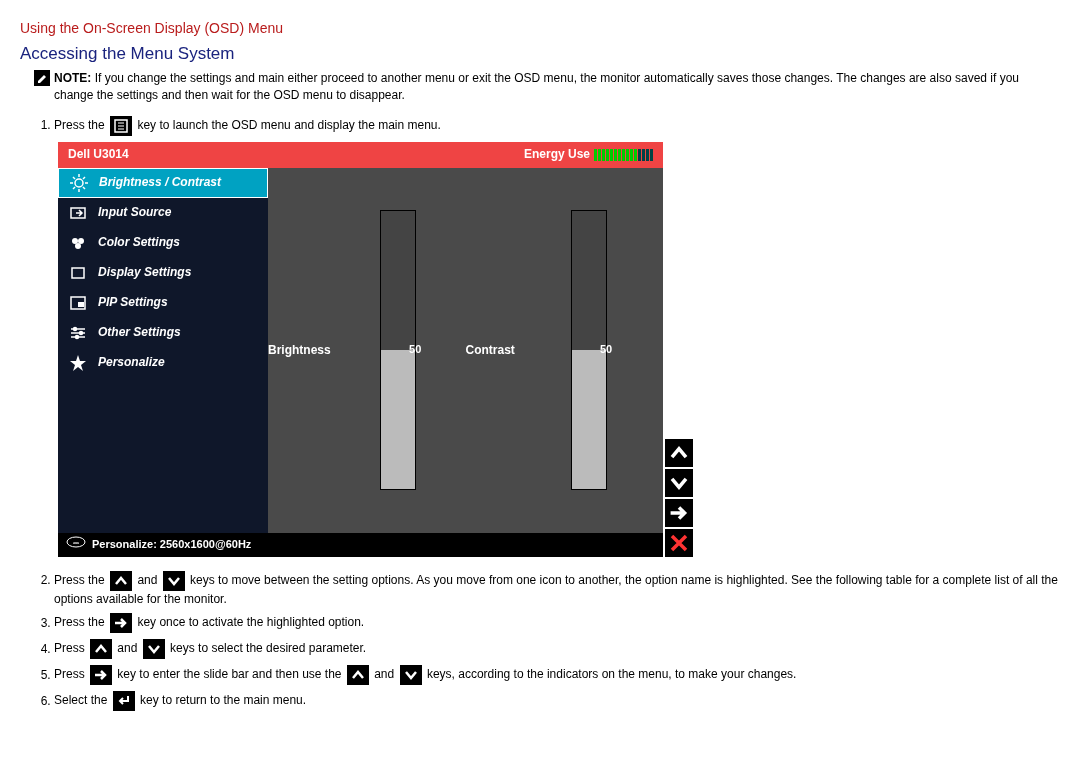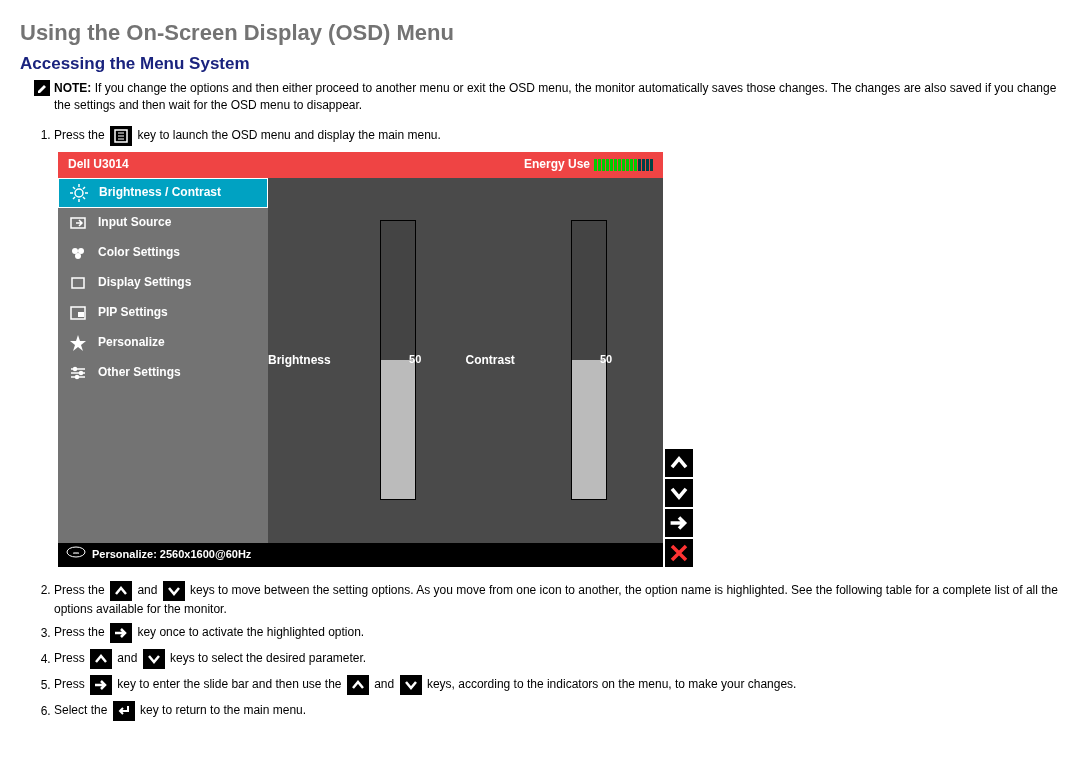--- a/index.html
+++ b/index.html
@@ -5,29 +5,29 @@
   * { box-sizing: border-box; margin: 0; padding: 0; }
   body {
     font-family: Verdana, Geneva, sans-serif;
     font-size: 12px;
     color: #000;
     background: #fff;
     padding: 20px;
     width: 1080px;
   }
   h1 {
-    color: #737373;
-    font-size: 22px;
-    font-weight: bold;
+    color: #b91c1c;
+    font-size: 14px;
+    font-weight: normal;
     margin-bottom: 8px;
   }
   h2 {
     color: #1a237e;
     font-size: 17px;
-    font-weight: bold;
+    font-weight: normal;
     margin-bottom: 6px;
   }
   .note-row {
     display: flex;
     align-items: flex-start;
     margin-left: 14px;
     margin-bottom: 12px;
     line-height: 1.4;
   }
   .note-icon {
@@ -58,21 +58,21 @@
   .osd-header{
     background:#ef4444;height:26px;display:flex;align-items:center;
     justify-content:space-between;color:#fff;font-size:12px;font-weight:bold;
     padding:0 10px;
   }
   .energy{display:flex;align-items:center;gap:4px;text-align:right;}
   .energy-bars{display:flex;gap:1px;}
   .ebar{width:3px;height:12px;background:#0c0;}
   .ebar.d{background:#044;}
   .osd-body{flex:1;display:flex;}
-  .osd-nav{width:210px;background:#737373;display:flex;flex-direction:column;}
+  .osd-nav{width:210px;background:#0f172a;display:flex;flex-direction:column;font-style:italic;}
   .nav-item{
     display:flex;align-items:center;gap:10px;
     padding:6px 10px;color:#fff;font-size:12px;font-weight:bold;
     height:30px;
   }
   .nav-item.sel{background:#00a2c2;border:1px solid #fff;}
   .nav-icon{width:20px;height:20px;display:flex;align-items:center;justify-content:center;}
   .nav-spacer{flex:1;}
   .osd-content{flex:1;display:flex;color:#fff;}
   .col{flex:1;display:flex;flex-direction:row;align-items:center;}
@@ -98,21 +98,21 @@
 <h2>Accessing the Menu System</h2>
 
 <div class="note-row">
   <span class="note-icon">
     <svg viewBox="0 0 12 12">
         <path d="M2 9 L8 3 L10 5 L4 11 L2 11 Z" fill="#fff"></path>
       </svg>
   </span>
   <span class="note-text">
     <b>NOTE:</b>
-    <span>If you change the options and then either proceed to another menu or exit the OSD menu, the monitor automatically saves those changes. The changes are also saved if you change the settings and then wait for the OSD menu to disappear.</span>
+    <span>If you change the settings and main either proceed to another menu or exit the OSD menu, the monitor automatically saves those changes. The changes are also saved if you change the settings and then wait for the OSD menu to disappear.</span>
   </span>
 </div>
 
 <ol>
   <li>
     <span>Press the </span>
     <span class="inline-key"><svg viewBox="0 0 22 20">
           <rect x="5" y="4" width="12" height="12" fill="none" stroke="#fff" stroke-width="1.5"></rect>
           <line x1="8" y1="7" x2="14" y2="7" stroke="#fff"></line>
           <line x1="8" y1="10" x2="14" y2="10" stroke="#fff"></line>
@@ -197,38 +197,38 @@
               <span class="nav-icon">
                   <svg viewBox="0 0 20 20">
                     <rect x="3" y="4" width="14" height="12" fill="none" stroke="#fff" stroke-width="1.5"></rect>
                     <rect x="10" y="9" width="6" height="5" fill="#fff"></rect>
                   </svg>
                 </span>
               <span>PIP Settings</span>
             </div>
             <div class="nav-item">
               <span class="nav-icon">
-                  <svg viewBox="0 0 20 20">
-                    <path d="M10 2 L12 8 L18 8 L13 12 L15 18 L10 14 L5 18 L7 12 L2 8 L8 8 Z" fill="#fff"></path>
-                  </svg>
-                </span>
-              <span>Personalize</span>
-            </div>
-            <div class="nav-item">
-              <span class="nav-icon">
                   <svg viewBox="0 0 20 20" stroke="#fff" stroke-width="1.5">
                     <line x1="3" y1="6" x2="17" y2="6"></line>
                     <line x1="3" y1="10" x2="17" y2="10"></line>
                     <line x1="3" y1="14" x2="17" y2="14"></line>
                     <circle cx="7" cy="6" r="1.5" fill="#fff"></circle>
                     <circle cx="13" cy="10" r="1.5" fill="#fff"></circle>
                     <circle cx="9" cy="14" r="1.5" fill="#fff"></circle>
                   </svg>
                 </span>
               <span>Other Settings</span>
+            </div>
+            <div class="nav-item">
+              <span class="nav-icon">
+                  <svg viewBox="0 0 20 20">
+                    <path d="M10 2 L12 8 L18 8 L13 12 L15 18 L10 14 L5 18 L7 12 L2 8 L8 8 Z" fill="#fff"></path>
+                  </svg>
+                </span>
+              <span>Personalize</span>
             </div>
             <div class="nav-spacer"></div>
           </div>
           <div class="osd-content">
             <div class="col">
               <div class="col-title">Brightness</div>
               <div class="slider-area">
                 <div class="vslider">
                   <div class="vslider-fill" style="height:50%;"></div>
                   <span class="val">50</span>

